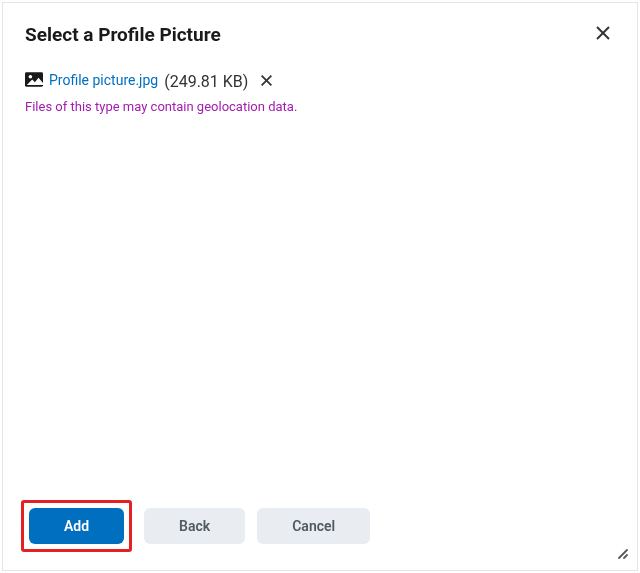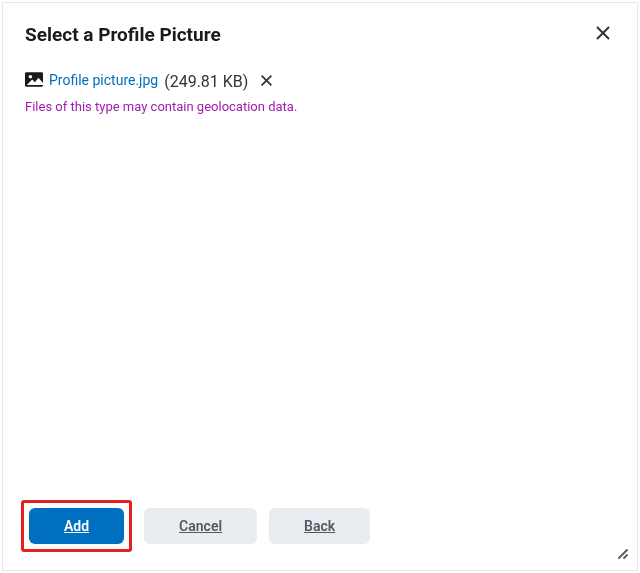--- a/index.html
+++ b/index.html
@@ -121,21 +121,20 @@
     
     .btn {
       border: none;
       border-radius: 6px;
       padding: 10px 35px;
       font-size: 14px;
       font-weight: 600;
       cursor: pointer;
       min-width: 75px;
       font-family: inherit;
-      text-decoration: underline;
     }
     
     .btn-primary {
       background: #006fbf;
       color: #fff;
     }
     
     .btn-secondary {
       background: #e9edf1;
       color: #515961;
@@ -198,22 +197,22 @@
         </span>
       </button>
     </div>
     <div class="info-text">Files of this type may contain geolocation data.</div>
   </div>
 
   <div class="dialog-footer">
     <span class="add-highlight">
       <button class="btn btn-primary">Add</button>
     </span>
+    <button class="btn btn-secondary">Back</button>
     <button class="btn btn-secondary">Cancel</button>
-    <button class="btn btn-secondary">Back</button>
   </div>
 
   <div class="resize-handle">
     <span>
       <svg viewBox="0 0 16 16" fill="none" stroke="currentColor" stroke-width="1.8" stroke-linecap="round">
         <line x1="14" y1="6" x2="6" y2="14"></line>
         <line x1="14" y1="11" x2="11" y2="14"></line>
       </svg>
     </span>
   </div>

